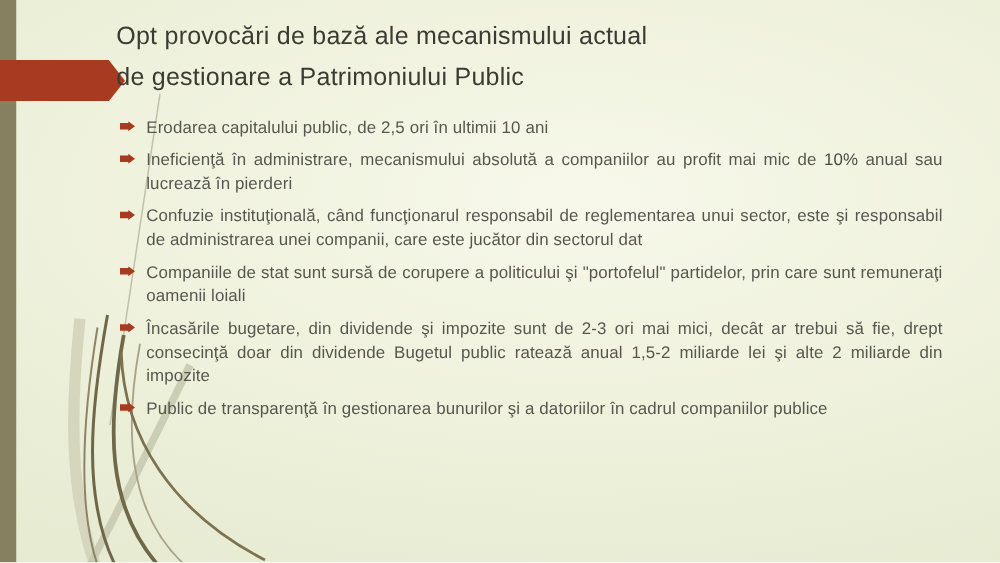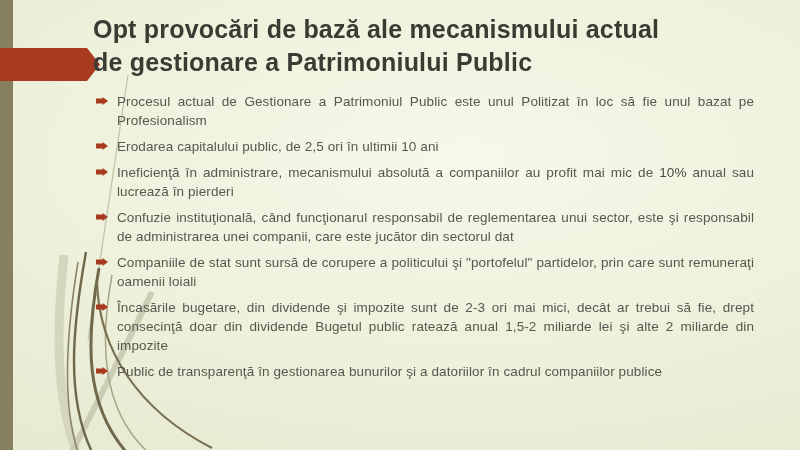--- a/index.html
+++ b/index.html
@@ -30,22 +30,22 @@
   }
   .title-arrow{
     position:absolute;left:0;top:48px;
     width:100px;height:33px;
     background:var(--accent);
     clip-path:polygon(0 0, 87% 0, 100% 50%, 87% 100%, 0 100%);
   }
   .title{
     position:absolute;left:93px;top:13px;
     width:680px;margin:0;
-    font-size:25px;line-height:33px;
-    font-weight:700;
+    font-size:20px;line-height:33px;
+    font-weight:400;
     color:var(--title);
     white-space:pre-line;
     letter-spacing:0.2px;
   }
   .bullets{
     position:absolute;left:96px;top:92px;
     width:658px;
     display:flex;flex-direction:column;gap:7px;
   }
   .bullet{display:flex;align-items:flex-start;}
@@ -82,24 +82,20 @@
   </svg>
 
   <div class="left-bar"></div>
 
   <div class="title-arrow"></div>
 
   <h1 class="title">Opt provocări de bază ale mecanismului actual
 de gestionare a Patrimoniului Public</h1>
 
   <div class="bullets" id="bullet-list">
-  <div class="bullet">
-    <span class="marker"></span>
-    <p class="btext"><span>Procesul actual de Gestionare a Patrimoniul Public este unul Politizat în loc să fie unul bazat pe Profesionalism</span></p>
-  </div>
 
   <div class="bullet">
     <span class="marker"></span>
     <p class="btext"><span>Erodarea capitalului public, de 2,5 ori în ultimii 10 ani</span></p>
   </div>
 
   <div class="bullet">
     <span class="marker"></span>
     <p class="btext"><span>Ineficienţă în administrare, mecanismului absolută a companiilor au profit mai mic de </span><span class="bold">10%</span><span> anual sau lucrează în pierderi</span></p>
   </div>

